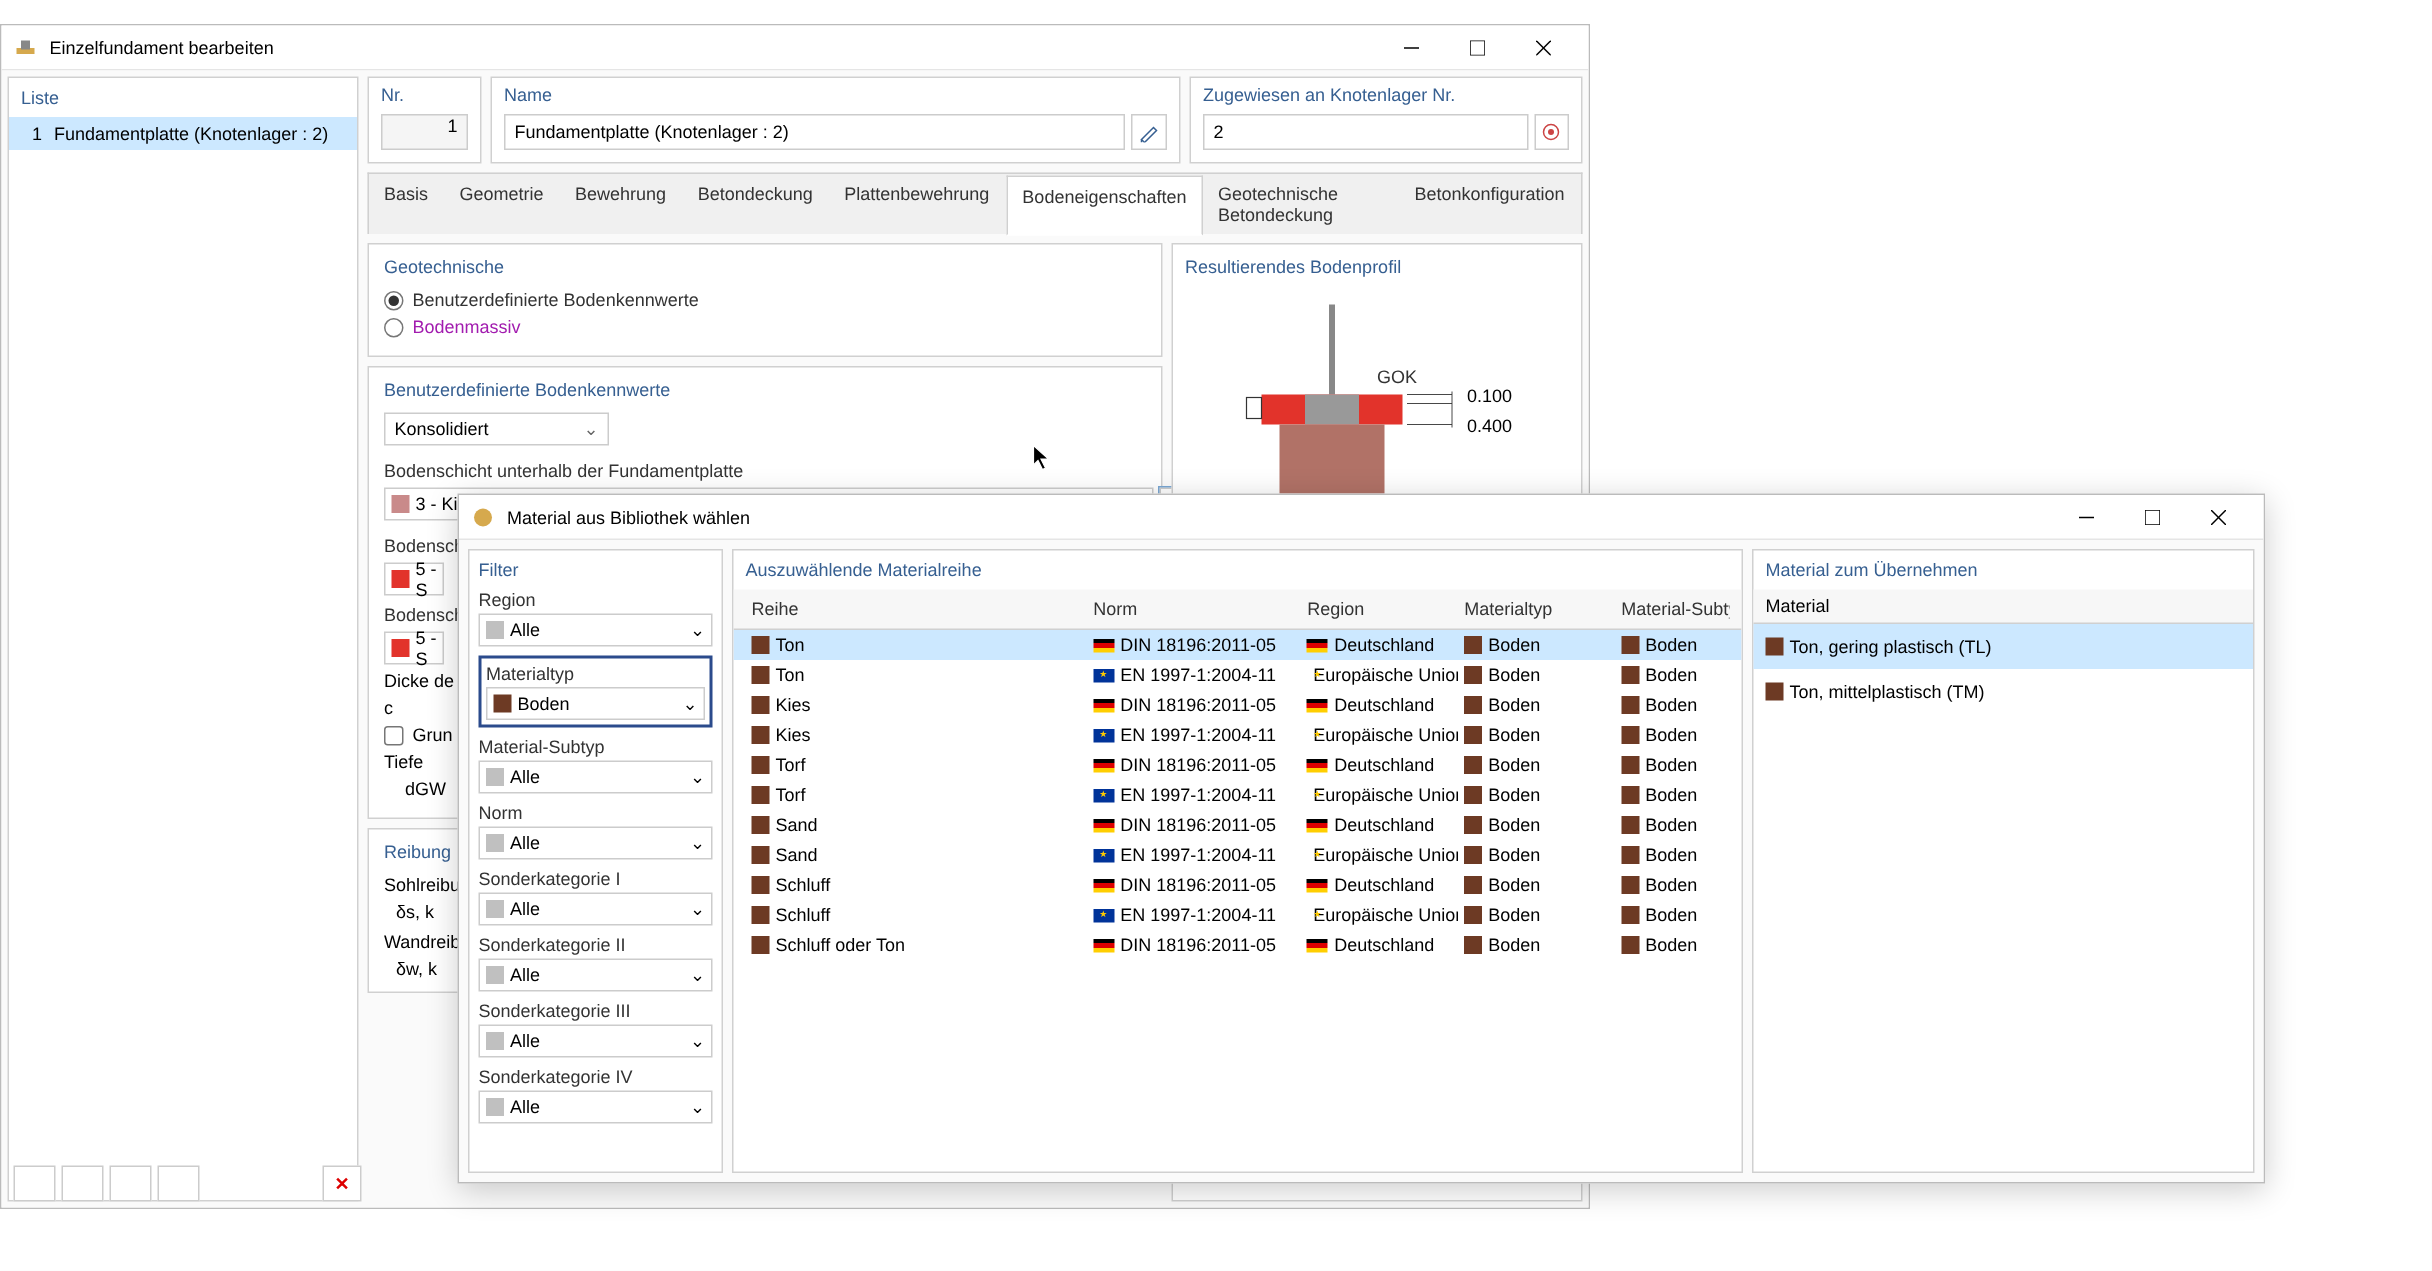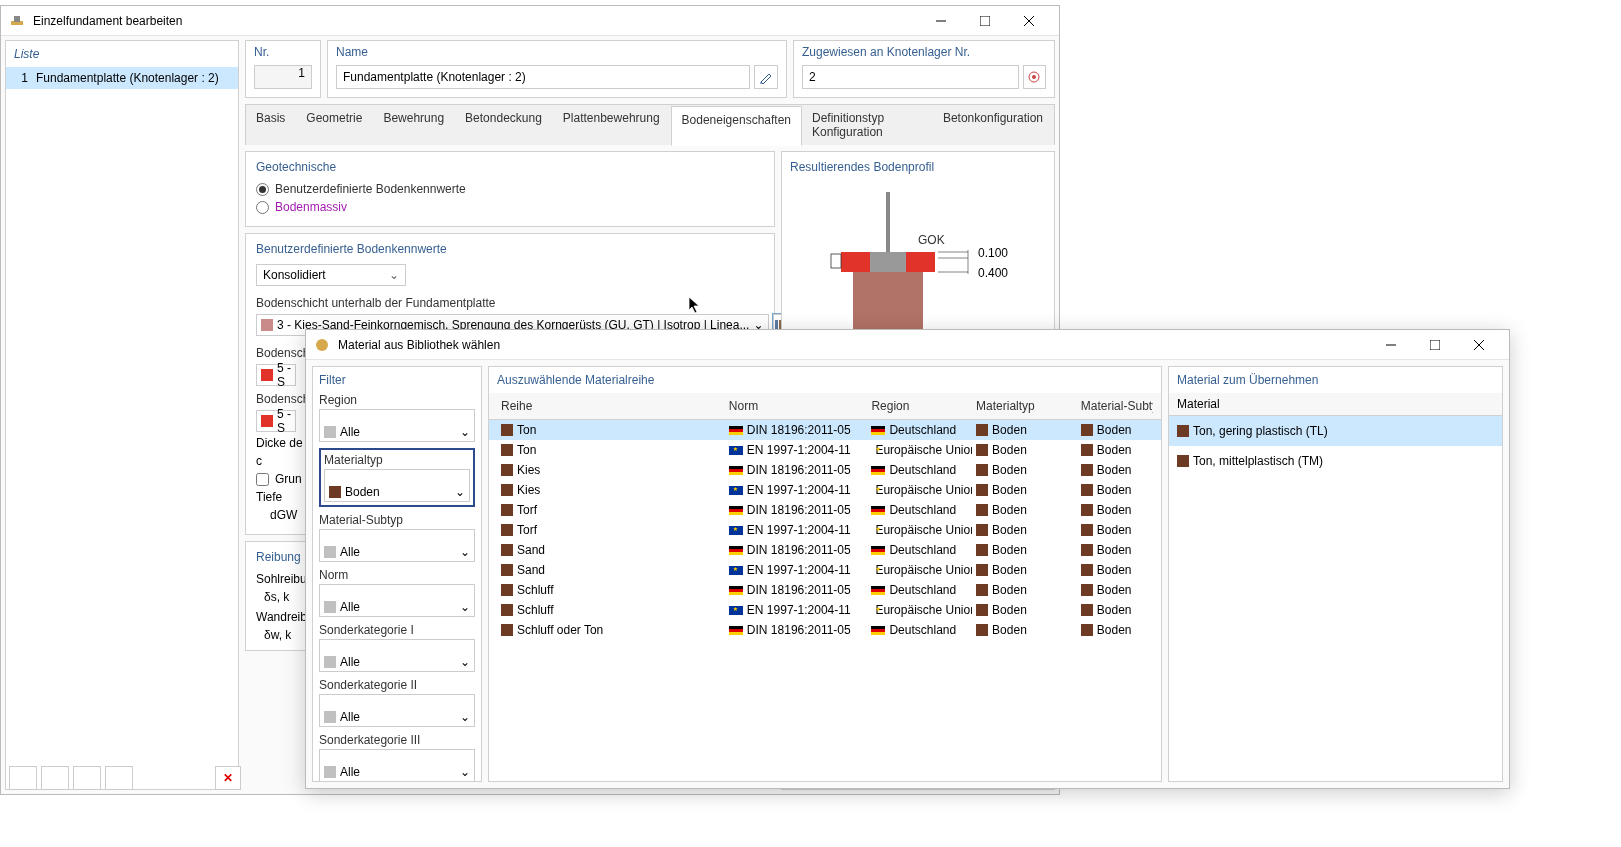--- a/index.html
+++ b/index.html
@@ -6,25 +6,25 @@
 body { background: #fff; width: 1621px; height: 847px; position: relative; overflow: hidden; }
 
 
 .titlebar { height: 30px; display: flex; align-items: center; padding: 0 8px; background: #fff; border-bottom: 1px solid #e5e5e5; }
 .titlebar .icon-box { width: 16px; height: 16px; margin-right: 8px; }
 .titlebar .title { flex: 1; font-size: 12px; color: #000; }
 .win-controls { display: flex; }
 .win-btn { width: 44px; height: 30px; display: flex; align-items: center; justify-content: center; color: #000; }
 
 
-.main-window { position: absolute; top: 5px; left: 0; width: 1060px; height: 790px; border: 1px solid #bbb; background: #fff; display: flex; flex-direction: column; }
+.main-window { position: absolute; top: 16px; left: 0; width: 1060px; height: 790px; border: 1px solid #bbb; background: #fff; display: flex; flex-direction: column; }
 .main-body { flex: 1; display: flex; padding: 4px; gap: 6px; background: #fafafa; }
 
 .list-panel { width: 234px; background: #fff; border: 1px solid #d0d0d0; }
-.panel-header { padding: 6px 8px; color: #365f91; font-size: 12px; font-style: italic; }
+.panel-header { padding: 6px 8px; color: #365f91; font-size: 12px; }
 .list-item { padding: 4px 8px; background: #cce8ff; display: flex; gap: 8px; }
 .list-item .num { width: 14px; text-align: right; }
 
 .right-area { flex: 1; display: flex; flex-direction: column; gap: 6px; }
 .top-row { display: flex; gap: 6px; }
 .field-box { background: #fff; border: 1px solid #d0d0d0; padding: 4px 8px 8px; }
 .field-box .label { color: #365f91; margin-bottom: 6px; display: block; }
 .nr-box { width: 76px; }
 .name-box { flex: 1; display: flex; flex-direction: column; }
 .assign-box { width: 262px; }
@@ -73,21 +73,21 @@
 
 
 .lib-window { position: absolute; top: 329px; left: 305px; width: 1205px; height: 460px; background: #fff; border: 1px solid #bbb; box-shadow: 0 4px 20px rgba(0,0,0,0.2); display: flex; flex-direction: column; }
 .lib-body { flex: 1; display: flex; padding: 6px; gap: 6px; background: #fafafa; overflow: hidden; }
 
 .filter-panel { width: 170px; background: #fff; border: 1px solid #d0d0d0; padding: 6px; overflow-y: auto; }
 .filter-panel .section-title { color: #365f91; margin-bottom: 6px; }
 .filter-group { margin-bottom: 6px; }
 .filter-group.highlight { border: 2px solid #2b4b8c; padding: 3px; }
 .filter-label { color: #333; margin-bottom: 2px; display: block; }
-.filter-select { border: 1px solid #ccc; height: 33px; padding: 2px 4px; display: flex; align-items: flex-end; gap: 4px; justify-content: space-between; background: #fff; }
+.filter-select { border: 1px solid #ccc; height: 22px; padding: 2px 4px; display: flex; align-items: center; gap: 4px; justify-content: space-between; background: #fff; }
 .filter-select .left { display: flex; align-items: center; gap: 4px; }
 .greysw { width: 12px; height: 12px; background: #c0c0c0; }
 .brownsw { width: 12px; height: 12px; background: #6d3a24; }
 
 .mat-table { flex: 1; background: #fff; border: 1px solid #d0d0d0; display: flex; flex-direction: column; overflow: hidden; }
 .mat-table .section-title { color: #365f91; padding: 6px 8px; }
 .thead { display: flex; border-bottom: 1px solid #d0d0d0; background: #f7f7f7; padding: 4px 8px; color: #333; }
 .th, .td { padding: 2px 4px; display: flex; align-items: center; gap: 4px; overflow: hidden; white-space: nowrap; }
 .col-reihe { width: 240px; }
 .col-norm { width: 150px; }
@@ -183,21 +183,21 @@
         </div>
       </div>
 
       <div class="tabs-bar" id="tabs-bar">
           <div class="tab">Basis</div>
           <div class="tab">Geometrie</div>
           <div class="tab">Bewehrung</div>
           <div class="tab">Betondeckung</div>
           <div class="tab">Plattenbewehrung</div>
           <div class="tab active">Bodeneigenschaften</div>
-          <div class="tab">Definitionstyp Konfiguration</div>
+          <div class="tab">Geotechnische Betondeckung</div>
           <div class="tab">Betonkonfiguration</div>
         </div>
 
       <div class="tab-content">
         <div class="left-col">
           <div class="card">
             <div class="card-title">Geotechnische</div>
             <div class="radio-row">
               <span class="radio checked"></span>
               <span>Benutzerdefinierte Bodenkennwerte</span>

